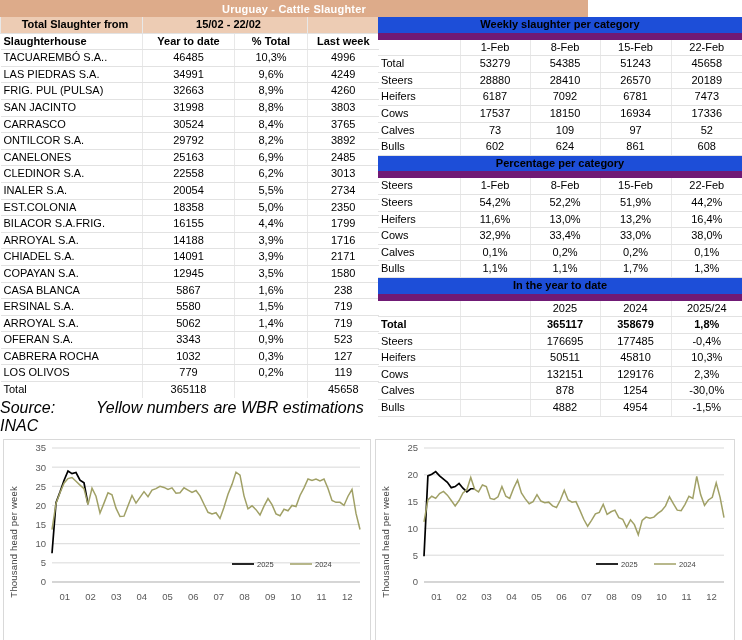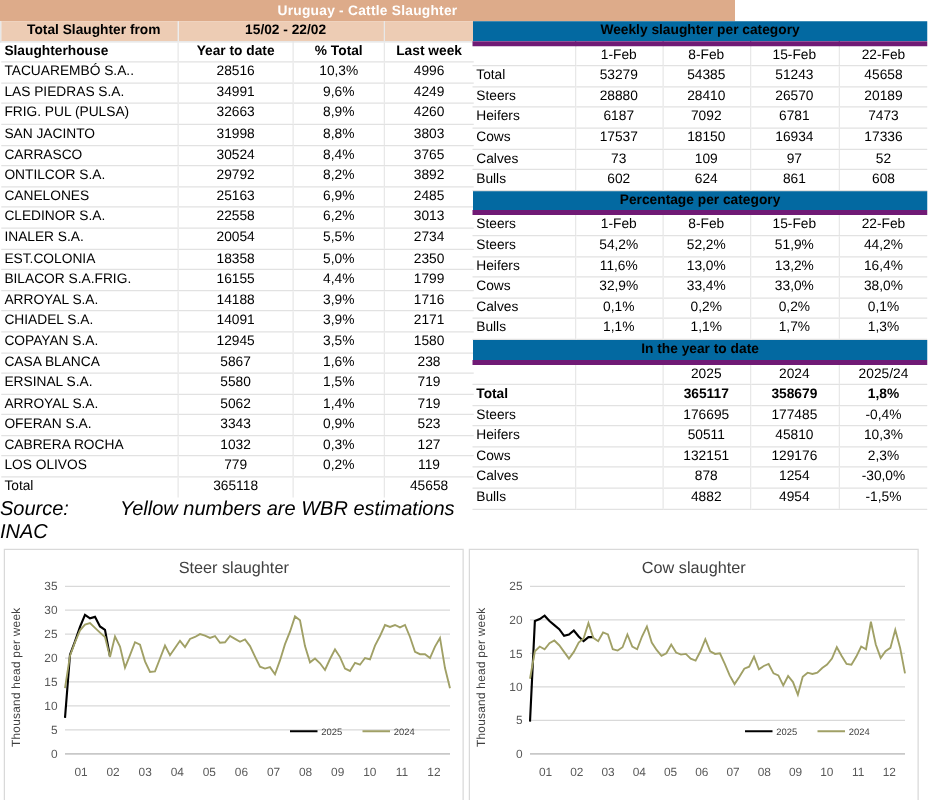--- a/index.html
+++ b/index.html
@@ -61,22 +61,22 @@
   .rt{width:364px;table-layout:fixed;}
   .rt col.r1{width:82px}
   .rt col.r2{width:70px}
   .rt col.r3{width:70px}
   .rt col.r4{width:71px}
   .rt col.r5{width:71px}
   .rt td{border-bottom:1px solid #e2e2e2;text-align:center;}
   .rt td.rl{text-align:left;}
   .rt td.bl{border-left:1px solid #e8e8e8;}
   .sec td{
-    background:#0369a1;font-weight:bold;text-align:center;
-    border-bottom:4px solid #701a75;
+    background:#1d4ed8;font-weight:bold;text-align:center;
+    border-bottom:7px solid #701a75;
   }
   .colhdr td{text-align:center;}
   .bold{font-weight:bold;}
 
   
   .charts{display:flex;gap:4px;padding:4px 3px 0 3px;}
   .chartbox{
     border:1px solid #d9d9d9;background:#fff;
     position:relative;
   }
@@ -128,21 +128,21 @@
           <tr class="hdrrow">
             <td class="lbl">Slaughterhouse</td>
             <td>Year to date</td>
             <td>% Total</td>
             <td>Last week</td>
           </tr>
         </tbody>
         <tbody id="lt-body">
             <tr>
               <td class="name">TACUAREMBÓ S.A..</td>
-              <td>28516</td>
+              <td>46485</td>
               <td>10,3%</td>
               <td>4996</td>
             </tr>
             <tr>
               <td class="name">LAS PIEDRAS S.A.</td>
               <td>34991</td>
               <td>9,6%</td>
               <td>4249</td>
             </tr>
             <tr>
@@ -442,21 +442,20 @@
               <td class="bl">-1,5%</td>
             </tr>
           </tbody>
       </table>
     </div>
   </div>
 
   <div class="charts">
 
     <div class="chartbox left">
-      <div class="ch-title">Steer slaughter</div>
       <div class="ylab">Thousand head per week</div>
       <svg id="svg0" width="366" height="196" viewBox="0 0 366 196">
           <line x1="48" y1="142" x2="356" y2="142" class="gl"></line>
           <text x="42" y="145.4" text-anchor="end" class="tick">0</text>
           <line x1="48" y1="122.85714285714286" x2="356" y2="122.85714285714286" class="gl"></line>
           <text x="42" y="126.25714285714287" text-anchor="end" class="tick">5</text>
           <line x1="48" y1="103.71428571428572" x2="356" y2="103.71428571428572" class="gl"></line>
           <text x="42" y="107.11428571428573" text-anchor="end" class="tick">10</text>
           <line x1="48" y1="84.57142857142858" x2="356" y2="84.57142857142858" class="gl"></line>
           <text x="42" y="87.97142857142859" text-anchor="end" class="tick">15</text>
@@ -485,21 +484,20 @@
           <line x1="228" y1="124" x2="250" y2="124" class="s25"></line>
           <text x="253" y="127" class="lg">2025</text>
           <line x1="286" y1="124" x2="308" y2="124" class="s24"></line>
           <text x="311" y="127" class="lg">2024</text>
           <line x1="48" y1="142" x2="356" y2="142" class="axl"></line>
         </svg>
 
     </div>
 
     <div class="chartbox right">
-      <div class="ch-title">Cow slaughter</div>
       <div class="ylab">Thousand head per week</div>
       <svg id="svg1" width="358" height="196" viewBox="0 0 358 196">
           <line x1="48" y1="142" x2="348" y2="142" class="gl"></line>
           <text x="42" y="145.4" text-anchor="end" class="tick">0</text>
           <line x1="48" y1="115.2" x2="348" y2="115.2" class="gl"></line>
           <text x="42" y="118.60000000000001" text-anchor="end" class="tick">5</text>
           <line x1="48" y1="88.4" x2="348" y2="88.4" class="gl"></line>
           <text x="42" y="91.80000000000001" text-anchor="end" class="tick">10</text>
           <line x1="48" y1="61.60000000000001" x2="348" y2="61.60000000000001" class="gl"></line>
           <text x="42" y="65.00000000000001" text-anchor="end" class="tick">15</text>

